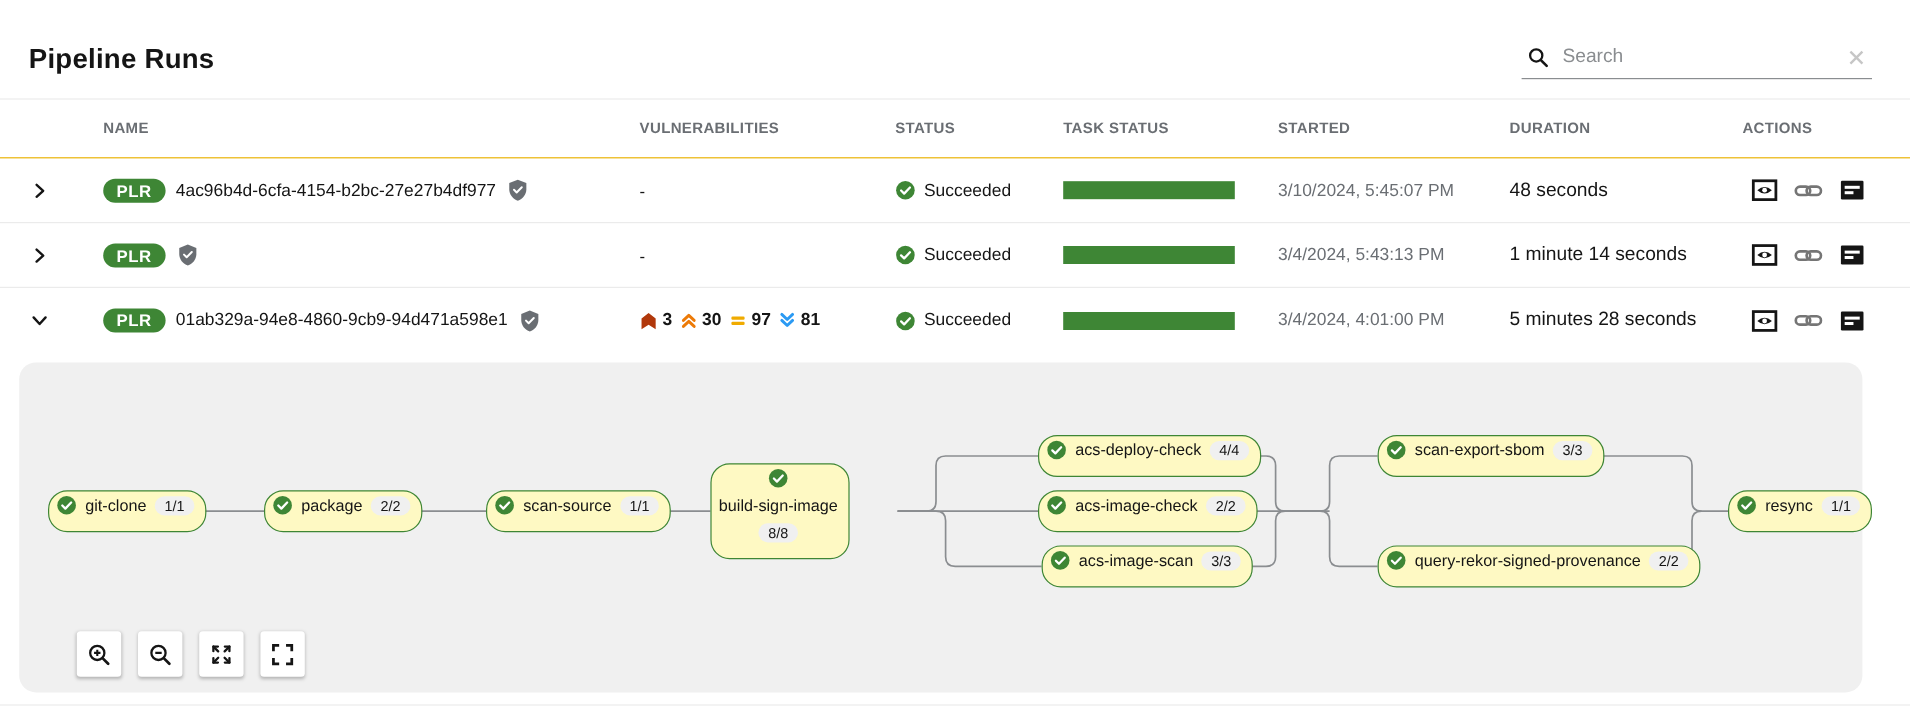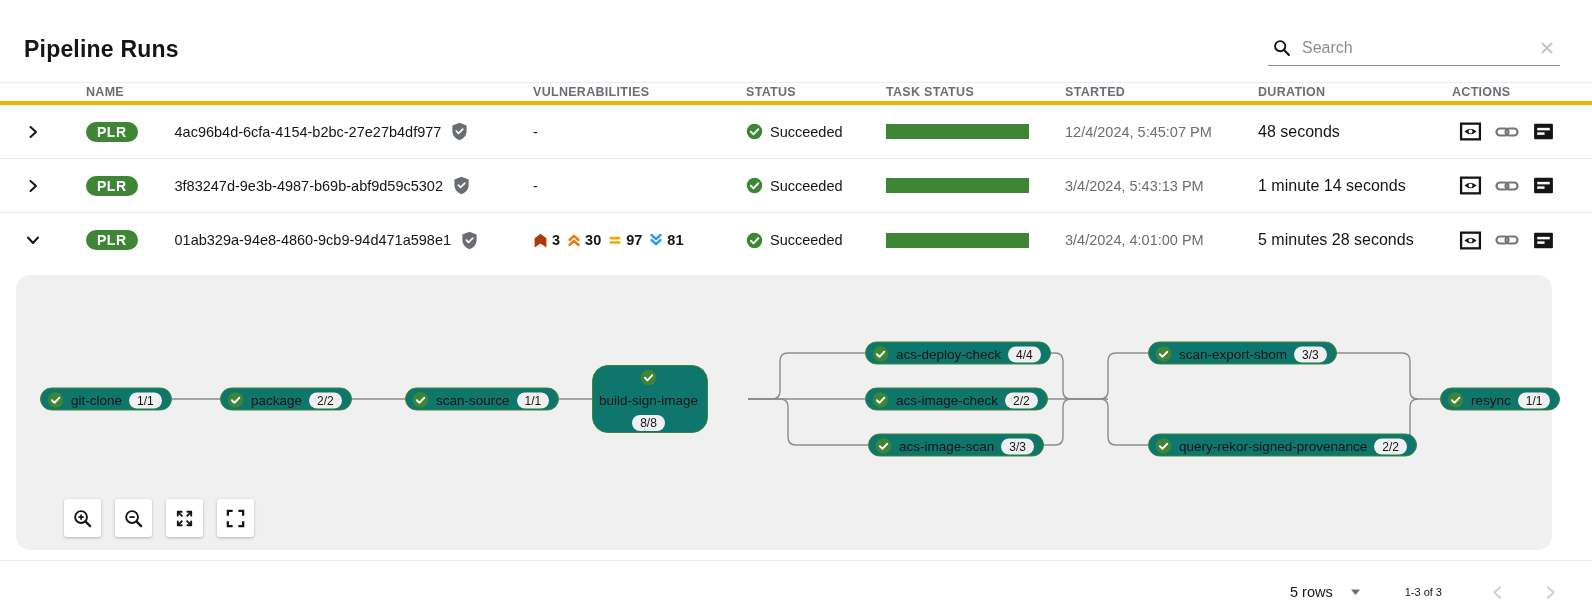--- a/index.html
+++ b/index.html
@@ -10,42 +10,42 @@
     font-size:14px;
   }
   
   .topbar { display:flex; justify-content:space-between; align-items:flex-start; padding:10px 32px 0 24px; height:58px;margin-top:24px; }
   .page-title { font-size:23px; font-weight:700; letter-spacing:.2px; padding-top:2px; }
   .search-wrap { display:flex; align-items:center; gap:10px; width:292px; border-bottom:1px solid #8a8d90; padding:4px 4px 7px 4px; }
   .search-wrap input { border:none; outline:none; flex:1; font-size:16px; color:#4d7c0f; background:transparent; font-family:inherit; }
   .search-wrap input::placeholder { color:#8a8d90; }
   
   .grid-row { display:grid; grid-template-columns:70px 447px 213px 140px 179px 193px 194px auto; align-items:center; padding-left:16px; }
-  .thead { height:23px; border-top:1px solid #ebebeb; border-bottom:4px solid #eab308; }
+  .thead { height:50px; border-top:1px solid #ebebeb; border-bottom:1px solid #eab308; }
   .thead .th { font-size:12.5px; font-weight:700; color:#6a6e73; letter-spacing:.3px; }
   .trow { height:54px; border-bottom:1px solid #ebebeb; }
   .trow.expanded { border-bottom:none; }
   .expander { background:none; border:none; cursor:pointer; padding:6px 8px; margin-left:2px; width:34px; display:flex; align-items:center; }
   .name-cell { display:flex; align-items:center; gap:9px; }
   .plr-badge { background:#3e8635; color:#fff; font-weight:700; font-size:14px; padding:2px 11px; border-radius:12px; letter-spacing:.5px; }
-  .run-name { font-size:14.5px; color:#151515;margin-left:28px; }
+  .run-name { font-size:14.5px; color:#151515; }
   .vuln-dash { color:#151515; }
   .vulns { display:flex; align-items:center; gap:7px; font-weight:700; font-size:14.5px; }
   .vulns .sev { display:flex; align-items:center; gap:4px; }
   .status-cell { display:flex; align-items:center; gap:7px; font-size:14.5px; }
   .task-bar { width:143px; height:15px; background:#3e8635; }
   .started-cell { color:#6a6e73; font-size:14.5px; }
   .duration-cell { font-size:16px; }
   .actions-cell { display:flex; align-items:center; gap:9px; padding-left:5px; }
   .icon-btn { background:none; border:none; cursor:pointer; padding:2px; display:flex; align-items:center; }
   
   .graph-panel { position:relative; margin:8px 40px 0 16px; width:1536px; height:275px; background:#f0f0f0; border-radius:14px; }
   .edges-svg { position:absolute; left:0; top:0; }
   .task-node { position:absolute; transform:translateY(-50%); display:inline-flex; align-items:center; gap:7px;
-    background:#0f766e; border:1.5px solid #3e8635; border-radius:16px; padding:3px 9px 1px 6px; font-size:13.5px; color:#151515; cursor:pointer; white-space:nowrap; }
+    background:#fef9c3; border:1.5px solid #3e8635; border-radius:16px; padding:3px 9px 13px 6px; font-size:13.5px; color:#151515; cursor:pointer; white-space:nowrap; }
   .task-node .steps-badge { background:#f0f0f0; border-radius:9px; padding:1px 8px; font-size:12px; color:#151515; }
   .graph-controls { position:absolute; left:48px; top:224px; display:flex; gap:14px; }
   .graph-controls button { width:37px; height:38px; background:#fff; border:none; border-radius:3px;
     box-shadow:0 1px 3px rgba(0,0,0,.25); cursor:pointer; display:flex; align-items:center; justify-content:center; }
   
   .footer-sep { border-top:1px solid #ebebeb; margin-top:10px; }
   .pagination { display:flex; justify-content:flex-end; align-items:center; height:62px; padding-right:30px; gap:44px; }
   .rows-select { display:flex; align-items:center; gap:17px; background:none; border:none; font-size:14.5px; color:#151515; cursor:pointer; font-family:inherit; }
   .range-label { font-size:11px; color:#151515; }
   .page-btns { display:flex; gap:30px; }
@@ -98,21 +98,21 @@
   <div class="status-cell">
     <svg width="17" height="17" viewBox="0 0 18 18">
       <circle cx="9" cy="9" r="8.2" fill="#3e8635"></circle>
       <polyline points="5.2,9.3 7.9,12 13,6.6" fill="none" stroke="#fff" stroke-width="2" stroke-linecap="round" stroke-linejoin="round"></polyline>
     </svg>
     <span>Succeeded</span>
   </div>
   <div>
       <div class="task-bar"></div>
     </div>
-  <div class="started-cell">12/4/2024, 5:45:07 PM</div>
+  <div class="started-cell">3/10/2024, 5:45:07 PM</div>
   <div class="duration-cell">48 seconds</div>
   <div class="actions-cell">
     <button class="icon-btn">
       <svg width="23" height="23" viewBox="0 0 22 22">
         <rect x="2" y="3.5" width="18" height="15" fill="none" stroke="#151515" stroke-width="2.2"></rect>
         <path d="M5.2,11 Q11,5.8 16.8,11 Q11,16.2 5.2,11 Z" fill="#151515"></path>
         <circle cx="11" cy="11" r="1.9" fill="#fff"></circle>
       </svg>
     </button>
     <button class="icon-btn">
@@ -132,21 +132,20 @@
 </div>
 
 <div class="grid-row trow">
   <button class="expander">
     <svg width="14" height="14" viewBox="0 0 14 14">
       <polyline points="4.5,2 10,7 4.5,12" fill="none" stroke="#151515" stroke-width="2" stroke-linecap="round" stroke-linejoin="round"></polyline>
     </svg>
   </button>
   <div class="name-cell">
     <span class="plr-badge">PLR</span>
-    <a class="run-name" style="text-decoration:none;color:#151515;cursor:pointer">3f83247d-9e3b-4987-b69b-abf9d59c5302</a>
     <svg width="19" height="19" viewBox="0 0 24 24">
       <path d="M12 1 L21 4.5 V11 C21 16.8 17.2 21.2 12 23 C6.8 21.2 3 16.8 3 11 V4.5 Z" fill="#6a6e73"></path>
       <polyline points="8,11.6 10.8,14.4 16.2,8.9" fill="none" stroke="#fff" stroke-width="2.1" stroke-linecap="round" stroke-linejoin="round"></polyline>
     </svg>
   </div>
   <div class="vuln-dash">-</div>
   <div class="status-cell">
     <svg width="17" height="17" viewBox="0 0 18 18">
       <circle cx="9" cy="9" r="8.2" fill="#3e8635"></circle>
       <polyline points="5.2,9.3 7.9,12 13,6.6" fill="none" stroke="#fff" stroke-width="2" stroke-linecap="round" stroke-linejoin="round"></polyline>

